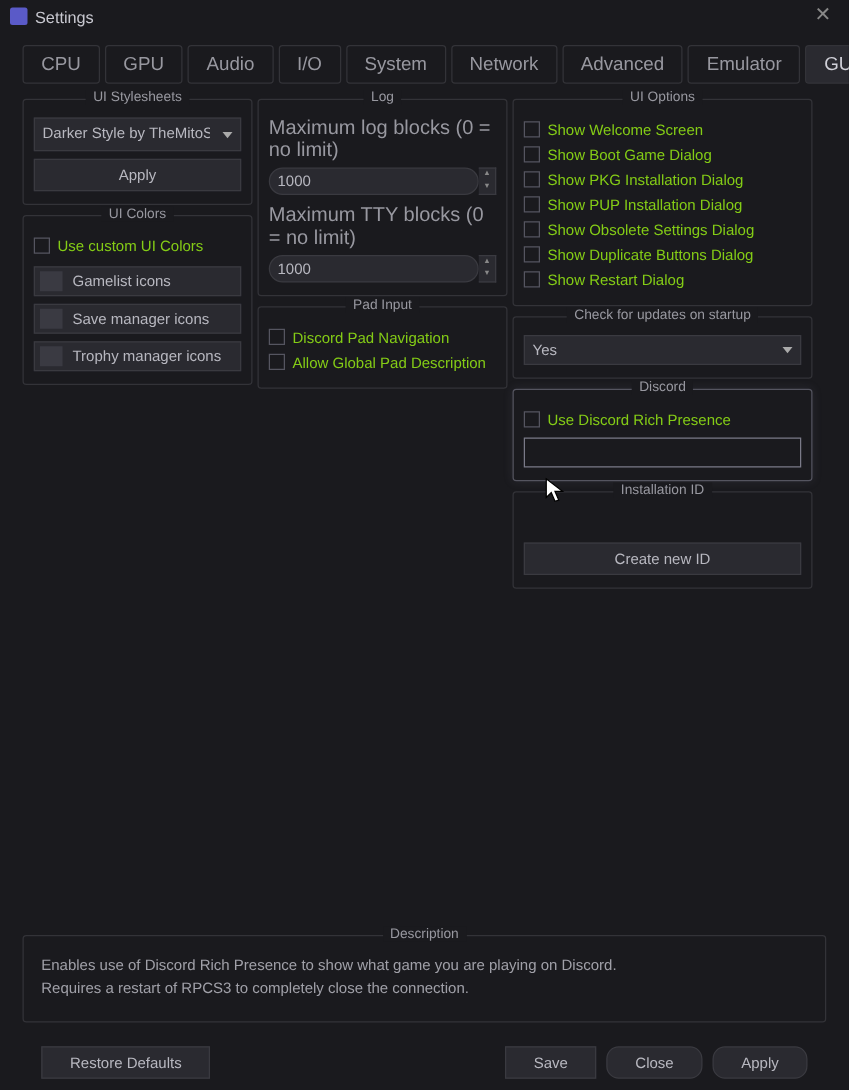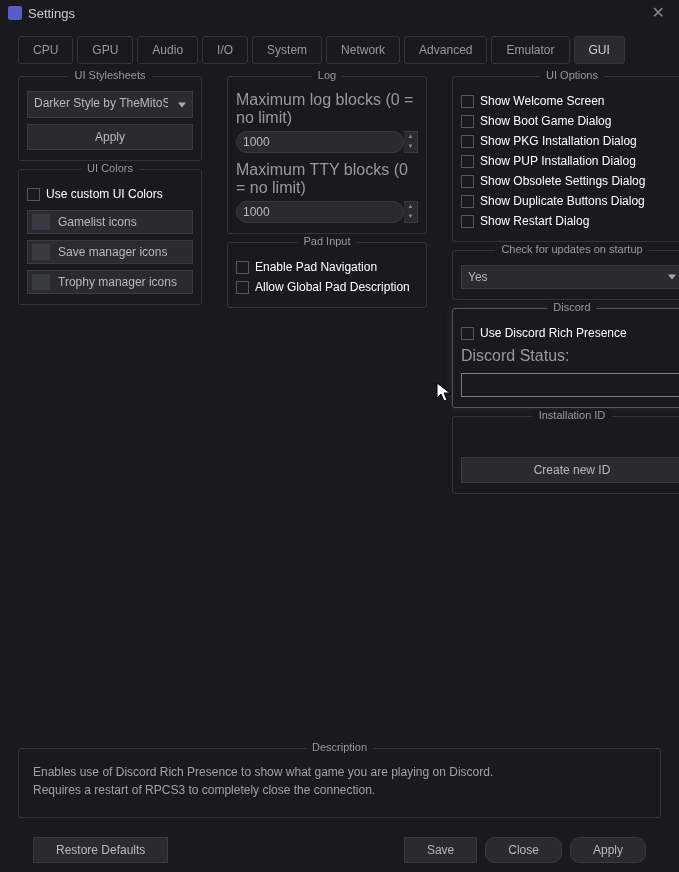--- a/index.html
+++ b/index.html
@@ -39,31 +39,31 @@
   display: flex;
   gap: 4px;
   padding: 10px 18px 4px 18px;
 }
 .tab {
   padding: 6px 14px;
   border: 1px solid #333338;
   border-radius: 3px;
   color: #9898a0;
   cursor: pointer;
-  font-size: 12px;
+  font-size: 15px;
 }
 .tab.active {
   background: #2a2a30;
   color: #d0d0d8;
 }
 .content {
   padding: 8px 18px 0 18px;
   display: grid;
   grid-template-columns: 184px 200px 240px;
-  gap: 25px;
+  gap: 4px;
   align-items: start;
 }
 .group {
   border: 1px solid #333338;
   border-radius: 3px;
   position: relative;
   padding: 14px 8px 10px 8px;
   margin-bottom: 8px;
 }
 .group-title {
@@ -98,24 +98,24 @@
   gap: 8px;
   margin-top: 6px;
   padding: 3px 4px;
 }
 .swatch {
   width: 18px; height: 16px;
   background: #3a3a42;
 }
 .check-row {
   display: flex;
-  align-items: flex-end;
+  align-items: flex-start;
   gap: 6px;
   padding: 3px 0;
-  color: #ffffff;
+  color: #84cc16;
 }
 .checkbox {
   width: 13px; height: 13px;
   border: 1px solid #555560;
   background: #1a1a1e;
   flex-shrink: 0;
 }
 .field-label {
   color: #9898a0;
   margin-bottom: 4px;
@@ -293,21 +293,21 @@
             <div>▲</div>
             <div>▼</div>
           </div>
       </div>
     </div>
 
     <div class="group">
       <div class="group-title">Pad Input</div>
       <div class="check-row">
         <div class="checkbox"></div>
-        <span>Enable Pad Navigation</span>
+        <span>Discord Pad Navigation</span>
       </div>
       <div class="check-row">
         <div class="checkbox"></div>
         <span>Allow Global Pad Description</span>
       </div>
     </div>
   </div>
 
   <div class="col3">
     <div class="group">
@@ -349,21 +349,20 @@
         <div class="caret"></div>
       </div>
     </div>
 
     <div class="group discord-group">
       <div class="group-title">Discord</div>
       <div class="check-row">
         <div class="checkbox"></div>
         <span>Use Discord Rich Presence</span>
       </div>
-      <span class="field-label" style="margin-top:4px">Discord Status:</span>
       <input class="discord-input" value="" style="">
     </div>
 
     <div class="group">
       <div class="group-title">Installation ID</div>
       <div style="height:20px"></div>
       <div class="create-btn">Create new ID</div>
     </div>
   </div>
 

